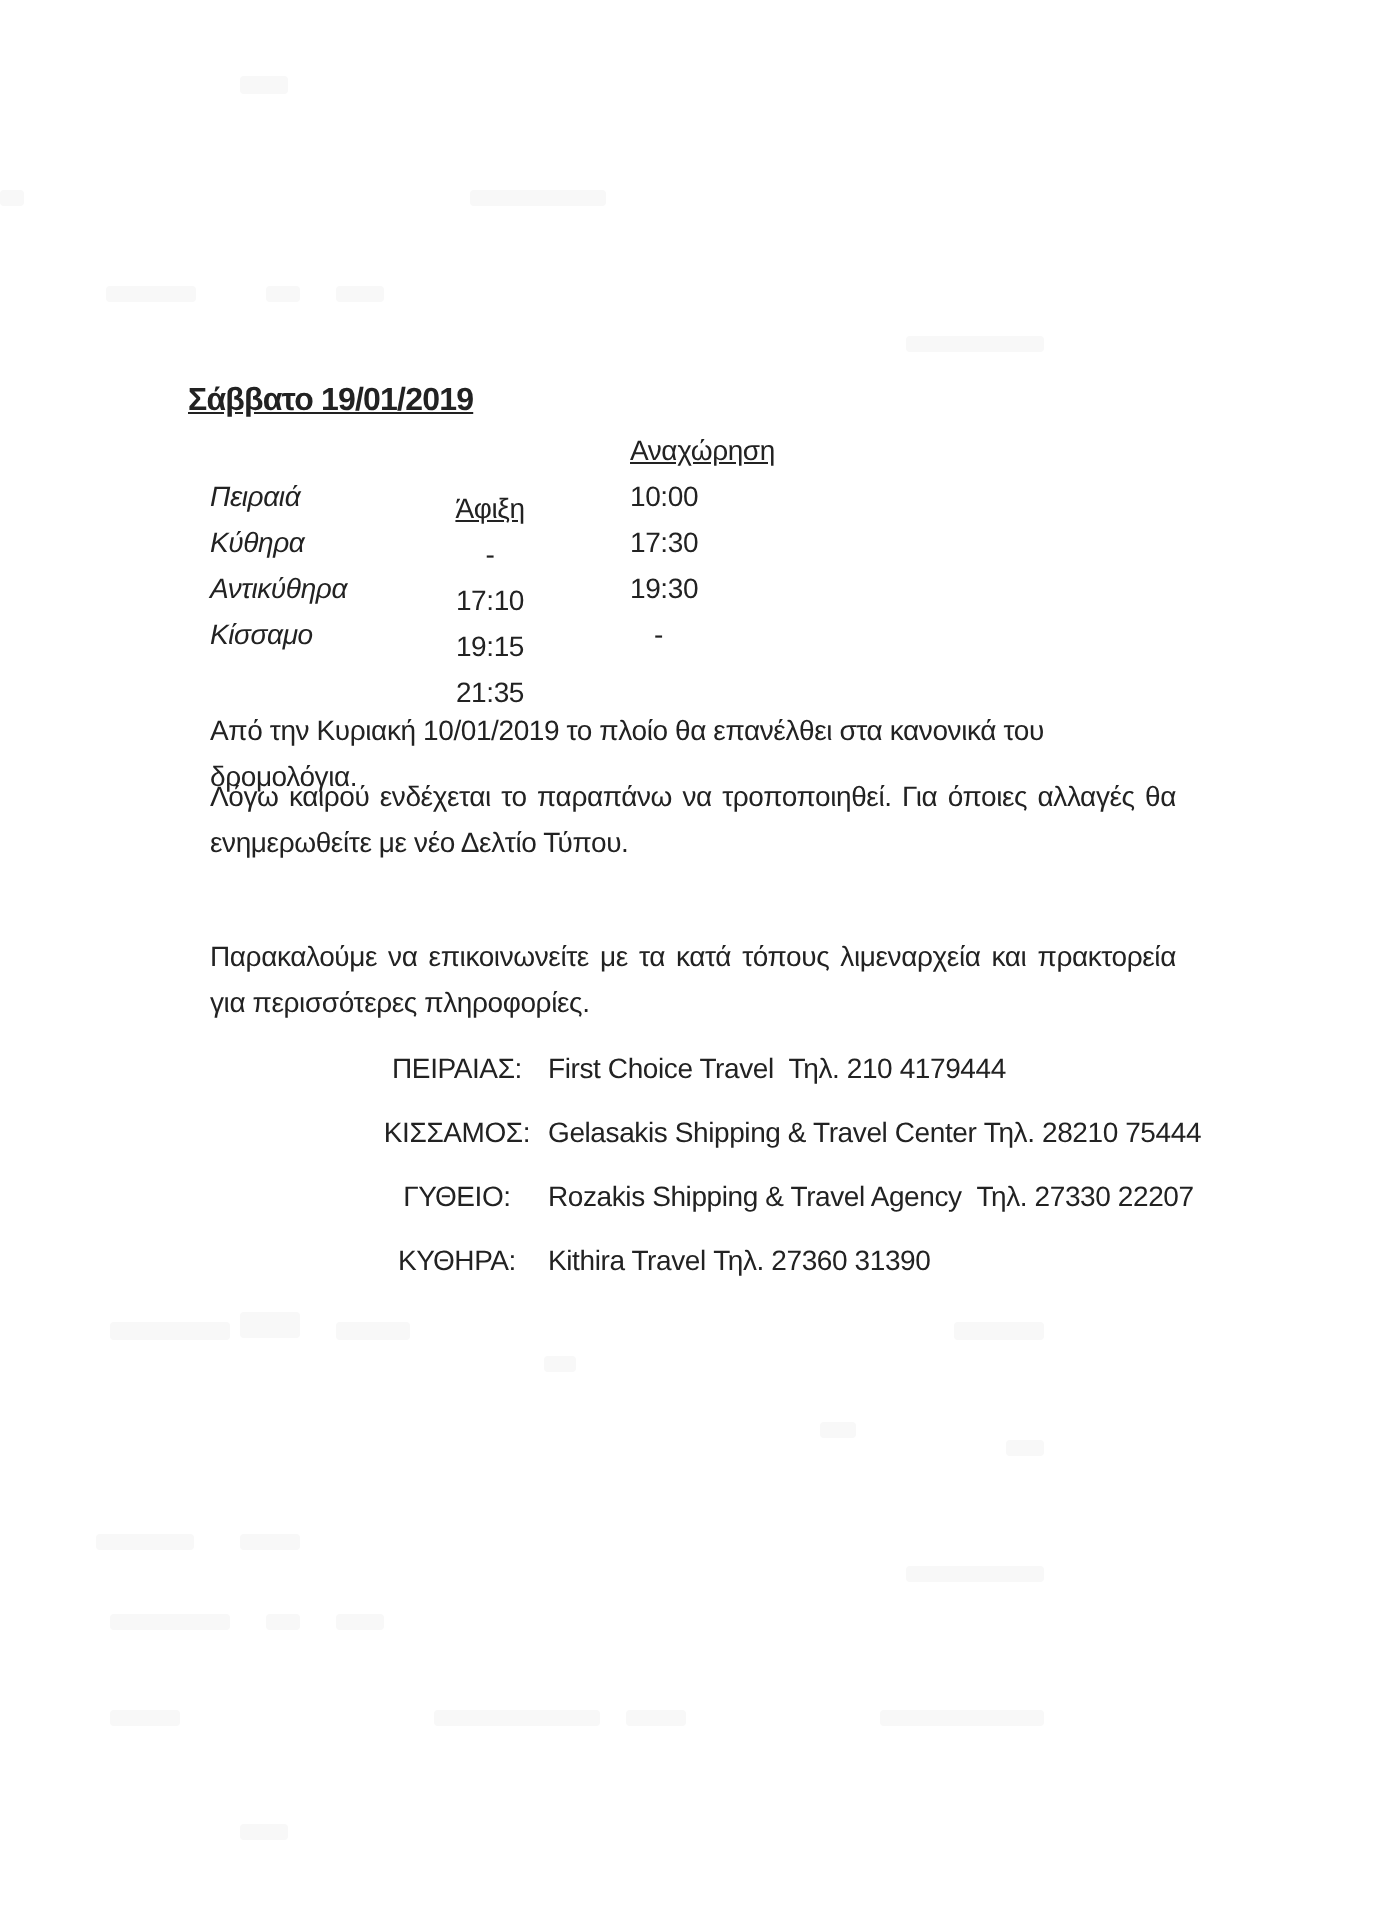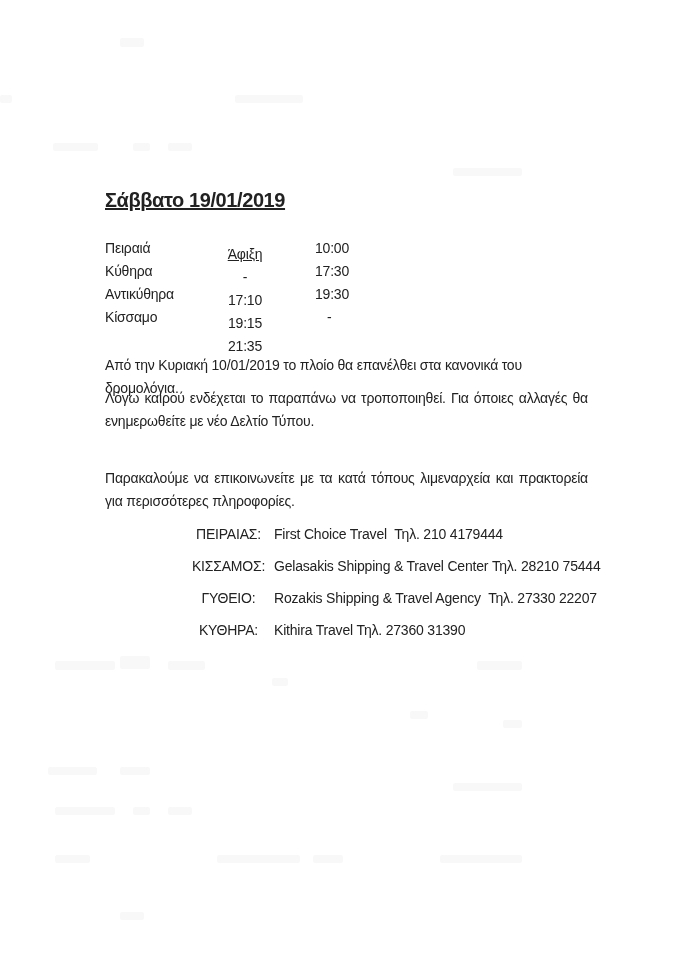--- a/index.html
+++ b/index.html
@@ -18,41 +18,41 @@
     font-size: 14px;
     letter-spacing: -0.2px;
   }
   .artifact {
     position: absolute;
     background: #f8f8f8;
     border-radius: 2px;
   }
   .doc-title {
     position: absolute;
-    left: 105px;
+    left: 94px;
     top: 190px;
     margin: 0;
-    font-size: 20px;
+    font-size: 16px;
     font-weight: bold;
     letter-spacing: -0.4px;
     text-decoration: underline;
     line-height: 21px;
   }
   .schedule {
     position: absolute;
     left: 105px;
     top: 214px;
   }
   .srow {
     display: flex;
     height: 23px;
     line-height: 23px;
   }
   .cell { white-space: nowrap; }
-  .cell.port { width: 100px; text-align: left; }
+  .cell.port { width: 100px; text-align: left; font-style: italic; }
   .cell.arrival { width: 80px; text-align: center; margin-top: 29px; }
   .cell.departure { width: 130px; padding-left: 30px; text-align: left; }
   .cell.departure.dash { padding-left: 42px; }
   .colhead { text-decoration: underline; }
   .para {
     position: absolute;
     left: 105px;
     width: 483px;
     margin: 0;
     line-height: 23px;
@@ -108,20 +108,21 @@
       <div class="artifact" style="left: 440px; top: 855px; width: 82px; height: 8px;"></div>
       <div class="artifact" style="left: 120px; top: 912px; width: 24px; height: 8px;"></div>
     </div>
 
   <h1 class="doc-title">Σάββατο 19/01/2019</h1>
 
   <div class="schedule">
     <div class="srow header">
       <div class="cell port"></div>
       <div class="cell arrival colhead">Άφιξη</div>
+      <div class="cell departure colhead">Αναχώρηση</div>
     </div>
     <div id="schedule-rows">
         <div class="srow">
           <div class="cell port">Πειραιά</div>
           <div class="cell arrival dash">-</div>
           <div class="cell departure">10:00</div>
         </div>
         <div class="srow">
           <div class="cell port">Κύθηρα</div>
           <div class="cell arrival">17:10</div>

